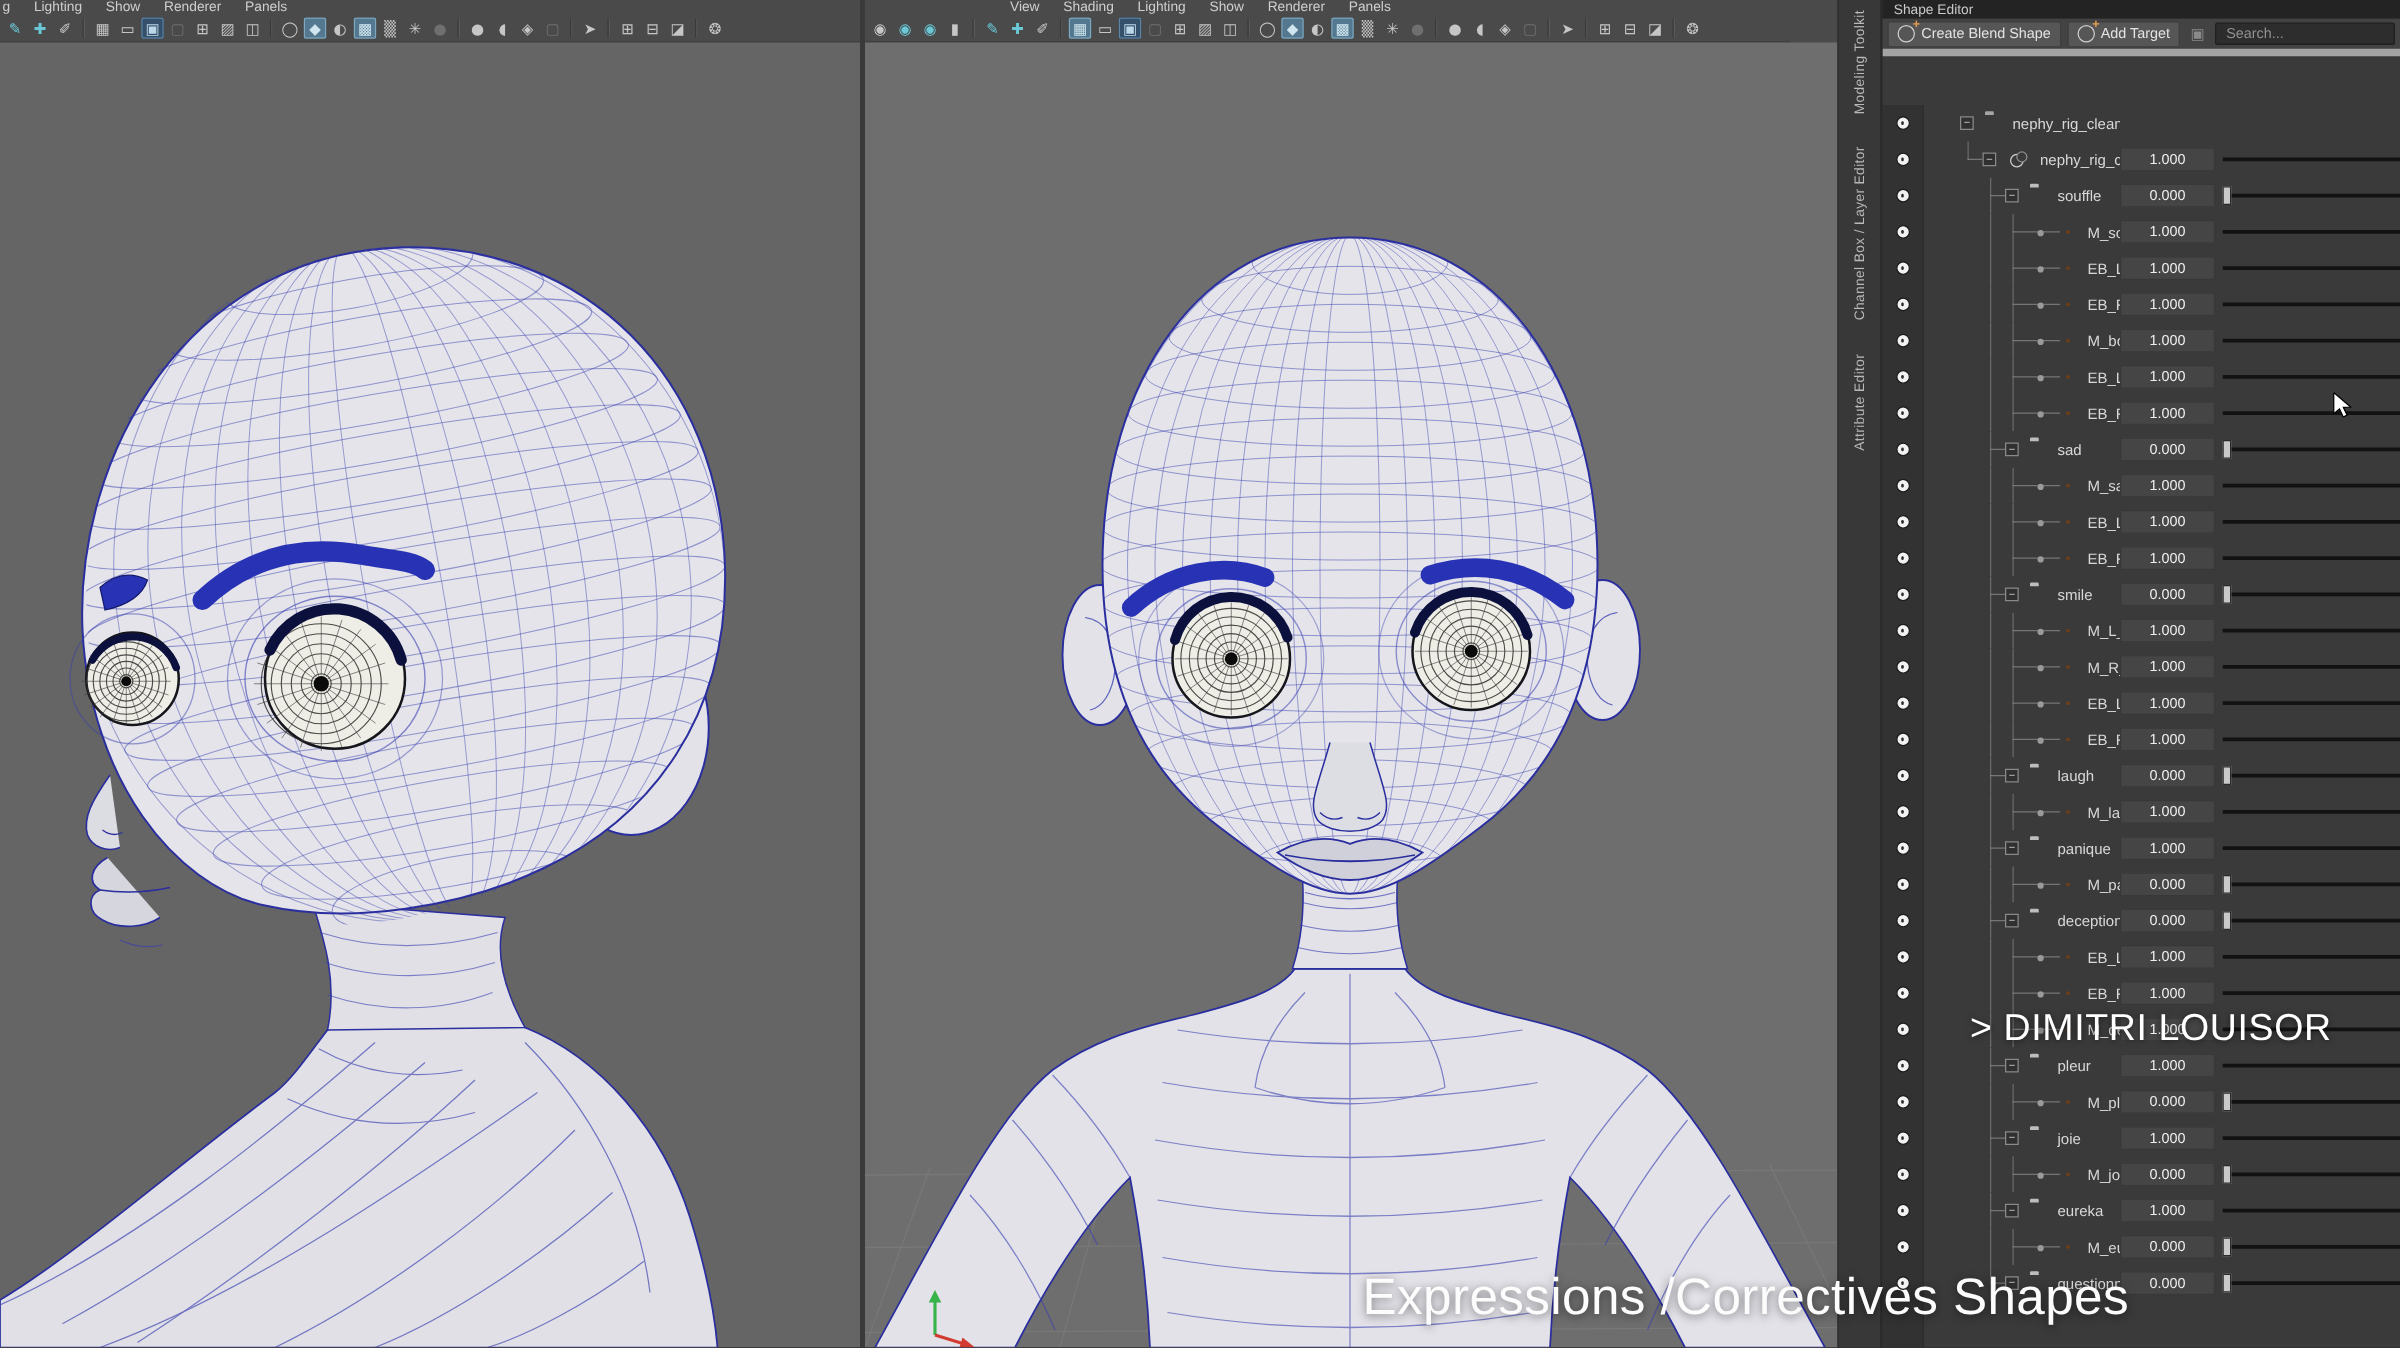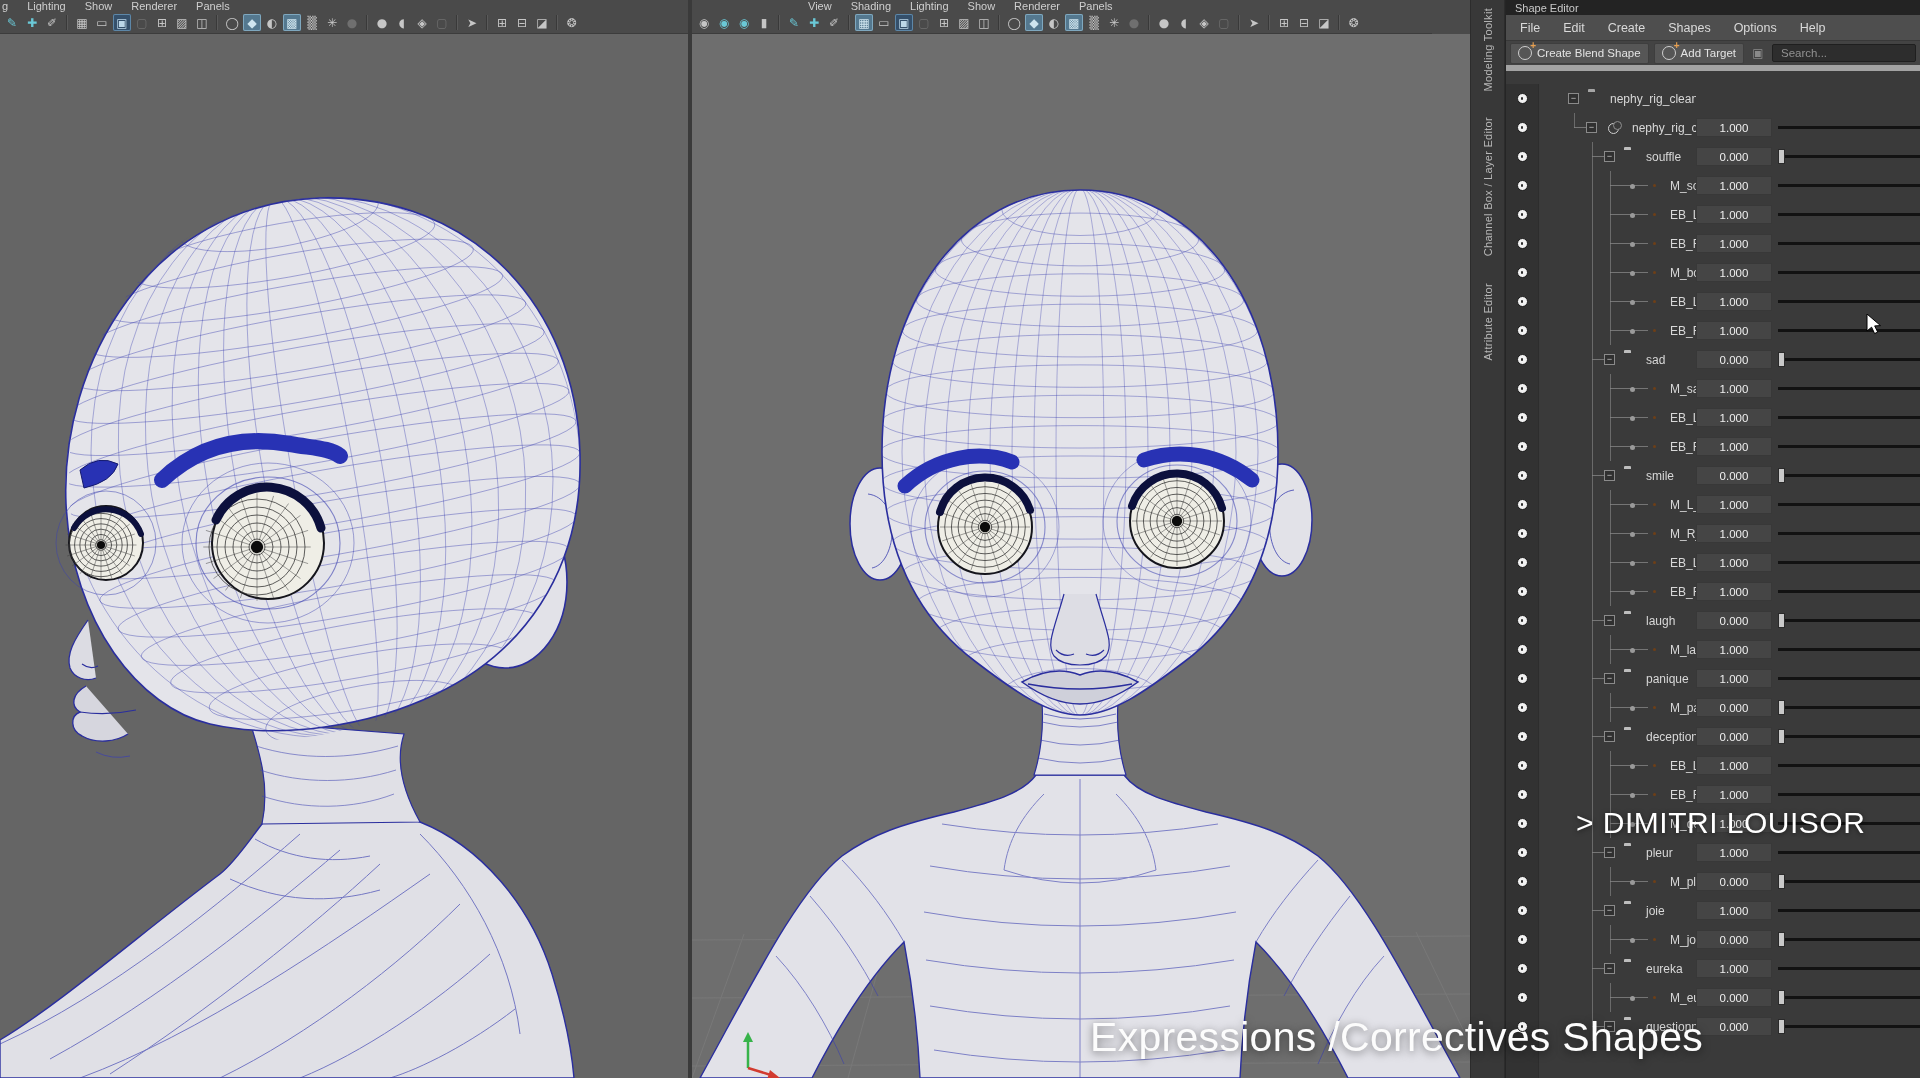--- a/index.html
+++ b/index.html
@@ -498,28 +498,20 @@
   </div>
 
   <div id="side-tabs">
     <div class="side-tab">Modeling Toolkit</div>
     <div class="side-tab">Channel Box / Layer Editor</div>
     <div class="side-tab">Attribute Editor</div>
   </div>
 
   <div id="shape-editor">
     <div id="se-title">Shape Editor</div>
-    <div id="se-menus">
-        <span>File</span>
-        <span>Edit</span>
-        <span>Create</span>
-        <span>Shapes</span>
-        <span>Options</span>
-        <span>Help</span>
-      </div>
     <div id="se-btnrow">
       <div class="se-btn">
         <span class="btn-ico"></span>
         <span>Create Blend Shape</span>
       </div>
       <div class="se-btn">
         <span class="btn-ico"></span>
         <span>Add Target</span>
       </div>
       <div class="se-minibtn">▣</div>

